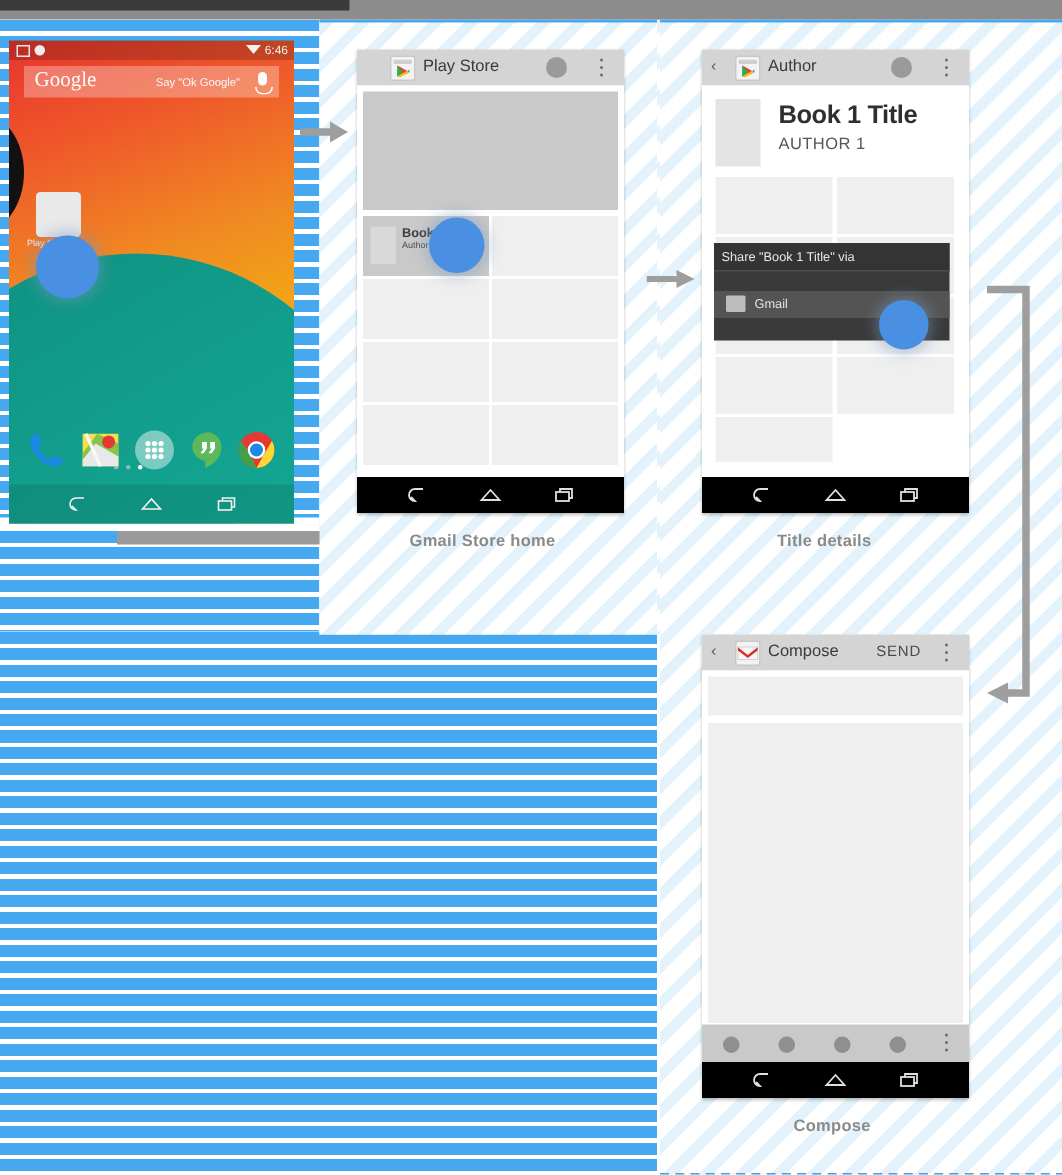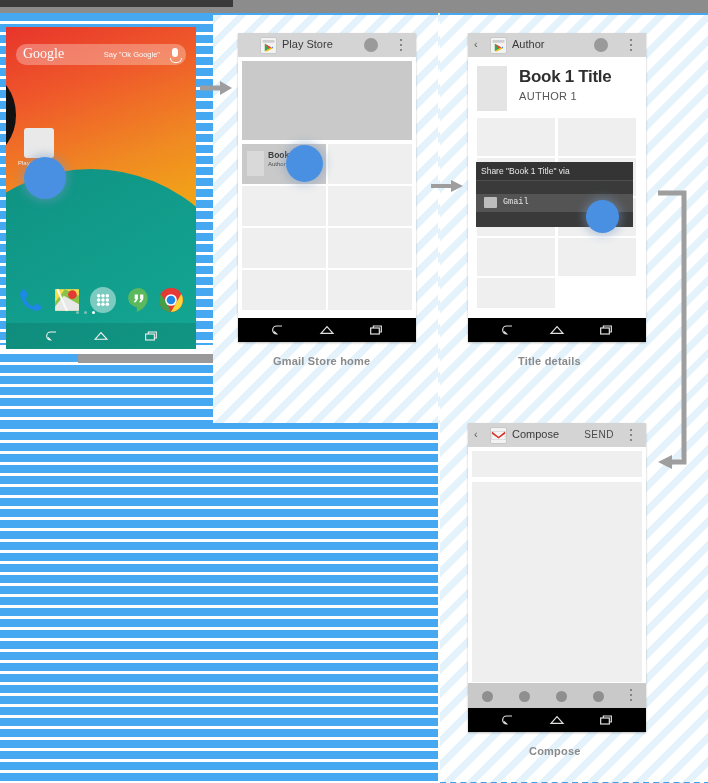--- a/index.html
+++ b/index.html
@@ -117,21 +117,21 @@
   }
   .share-head{
     height:18px; line-height:18px; padding-left:5px;
     font-size:8.5px; color:#e8e8e8; background:#343434;
     border-bottom:1px solid #4e4e4e;
   }
   .share-row{
     position:absolute; left:0; top:32px; width:157px; height:18px; background:#545454;
   }
   .share-row .ic{ position:absolute; left:8px; top:3px; width:13px;height:11px;background:#bdbdbd;border-radius:1px;}
-  .share-row .lb{ position:absolute; left:27px; top:3px; font-size:8.5px; color:#e4e4e4;font-family:Liberation Mono, monospace;}
+  .share-row .lb{ position:absolute; left:27px; top:3px; font-size:8.5px; color:#e4e4e4;}
 
   
   #phone-compose{ left:468px; top:423px; width:178px; height:309px;
                   box-shadow:0 1px 2px rgba(0,0,0,.25); }
   #phone-compose .body{ height:261px; background:#ffffff; position:relative; overflow:hidden;}
   .cp-field{ position:absolute; left:4px; width:170px; background:#efefef; }
   .cp-attachbar{ position:absolute; left:0; bottom:0; width:178px; height:25px; background:#c9c9c9;}
   .cp-dot{ position:absolute; top:8px; width:11px; height:11px; border-radius:50%; background:#8f8f8f;}
 
   
@@ -167,21 +167,21 @@
     position:absolute; left:0; top:0; width:190px; height:13px;
     background:rgba(0,0,0,.18);
   }
   .hs-status .t{ position:absolute; right:4px; top:2px; font-size:8px; color:#f0f0f0;}
   .hs-sq{ position:absolute; top:3px; width:7px;height:6px;border:1px solid #e9e9e9;}
   .hs-circ{ position:absolute; top:3px; width:7px;height:7px;border-radius:50%;background:#eee;}
   .hs-wifi{ position:absolute; right:22px; top:3px; width:0;height:0;
             border-left:5px solid transparent;border-right:5px solid transparent;border-top:6px solid #f2f2f2;}
   .hs-search{
     position:absolute; left:10px; top:17px; width:170px; height:21px;
-    background:rgba(255,255,255,.30); border-radius:10px;
+    background:rgba(255,255,255,.30); border-radius:0;
   }
   .hs-google{ position:absolute; left:7px; top:2px; font-size:14px; color:#fdfdfd;
               font-family:"Liberation Serif", serif;}
   .hs-okg{ position:absolute; right:26px; top:6px; font-size:7.5px; color:#fafafa;}
   .hs-mic{ position:absolute; right:8px; top:4px; width:6px;height:9px;border-radius:3px;background:#fcfcfc;}
   .hs-mic:after{content:"";position:absolute;left:-2px;top:10px;width:10px;height:4px;
                 border:1.5px solid #fcfcfc;border-top:none;border-radius:0 0 6px 6px;}
   .hs-playicon{
     position:absolute; left:18px; top:101px; width:30px; height:30px;
     background:#e9e9e9; border-radius:3px;
@@ -210,20 +210,26 @@
 
 <div class="topbar">
   <div class="topbar-notch"></div>
 </div>
 
 <div id="home">
   <div class="hs-wall"></div>
   <div class="hs-teal"></div>
   <div class="hs-black"></div>
 
+  <div class="hs-status">
+    <div class="hs-sq" style="left:5px;"></div>
+    <div class="hs-circ" style="left:17px;"></div>
+    <div class="hs-wifi"></div>
+    <div class="t">6:46</div>
+  </div>
 
   <div class="hs-search">
     <div class="hs-google">Google</div>
     <div class="hs-okg">Say "Ok Google"</div>
     <div class="hs-mic"></div>
   </div>
 
   <div class="hs-playicon"></div>
   <div class="hs-playlabel">Play Store</div>
   <div class="touch" style="left:18px;top:130px;width:42px;height:42px;"></div>

